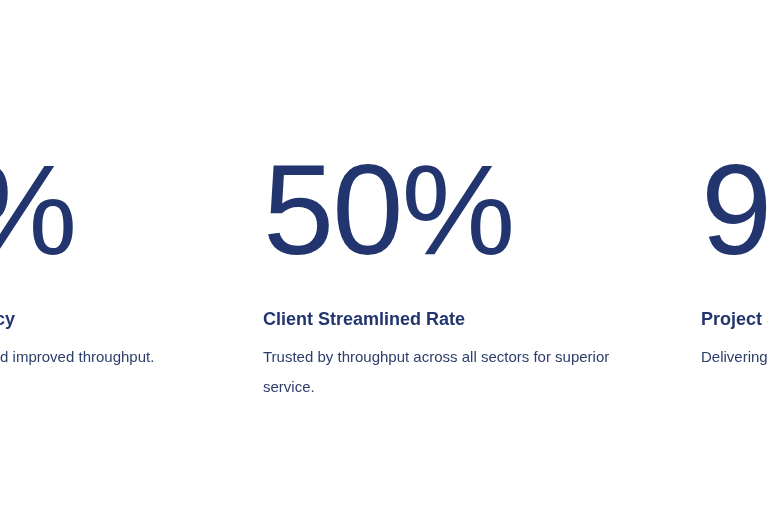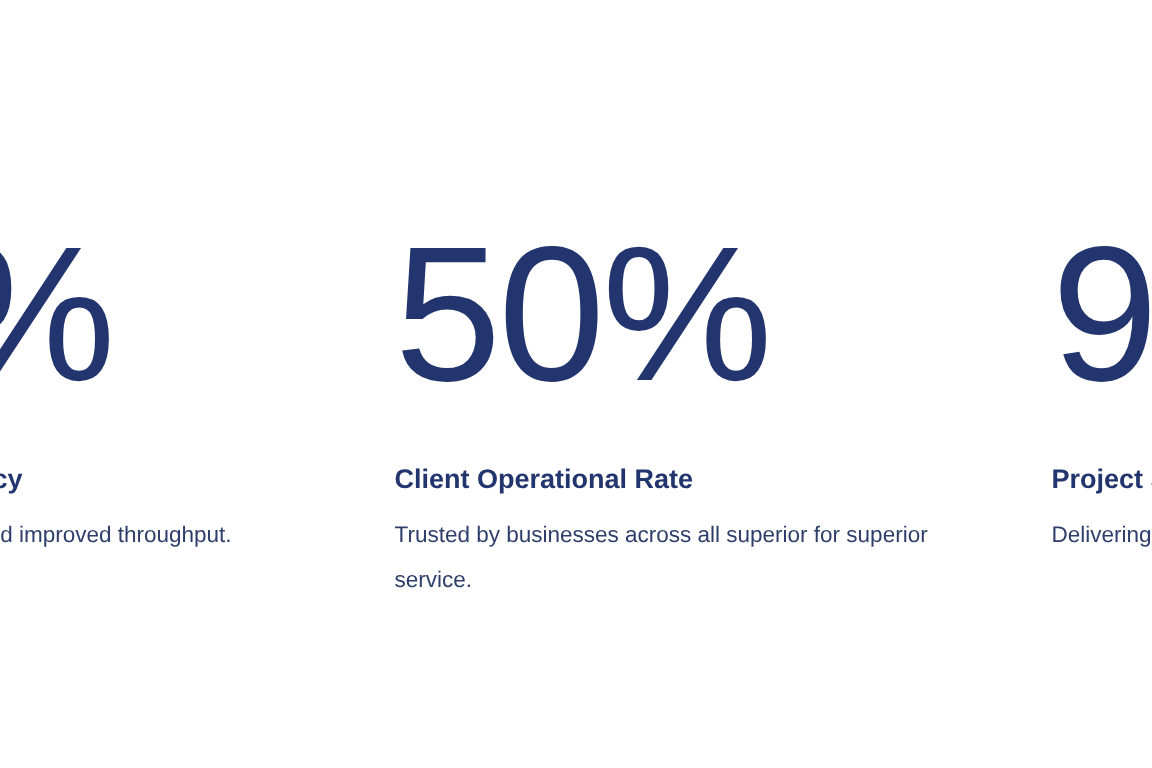--- a/index.html
+++ b/index.html
@@ -84,22 +84,22 @@
   <div class="stats-track">
 
     <div class="stat-col">
       <span class="stat-value">99%</span>
       <span class="stat-label">Operational Efficiency</span>
       <span class="stat-desc">Streamlined operations and improved throughput.</span>
     </div>
 
     <div class="stat-col">
       <span class="stat-value">50%</span>
-      <span class="stat-label">Client Operational Rate</span>
-      <span class="stat-desc">Trusted by businesses across all superior for superior service.</span>
+      <span class="stat-label">Client Streamlined Rate</span>
+      <span class="stat-desc">Trusted by throughput across all sectors for superior service.</span>
     </div>
 
     <div class="stat-col">
       <span class="stat-value">98%</span>
       <span class="stat-label">Project Success Rate</span>
       <span class="stat-desc">Delivering results on time with seamless execution.</span>
     </div>
 
   </div>
 </div>

